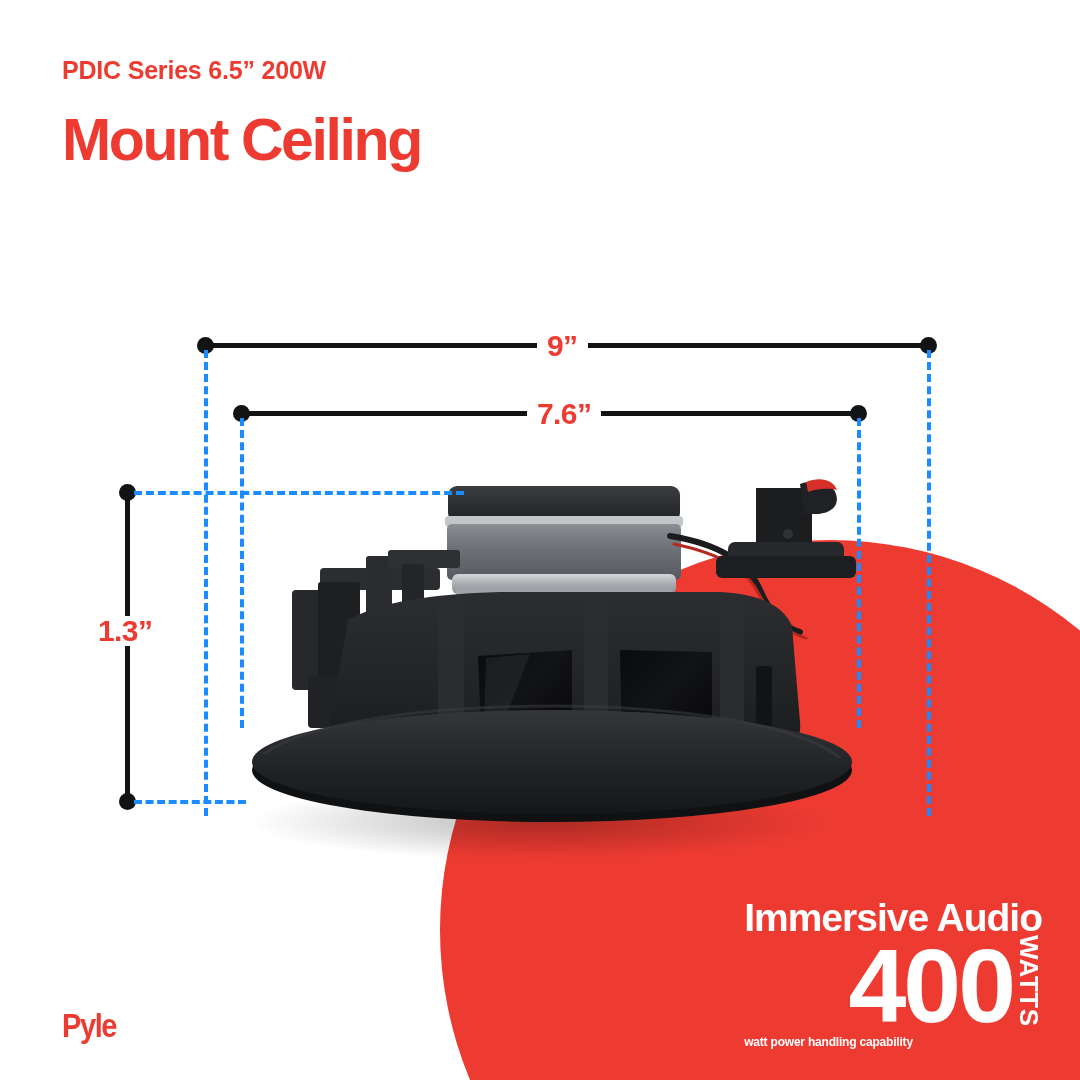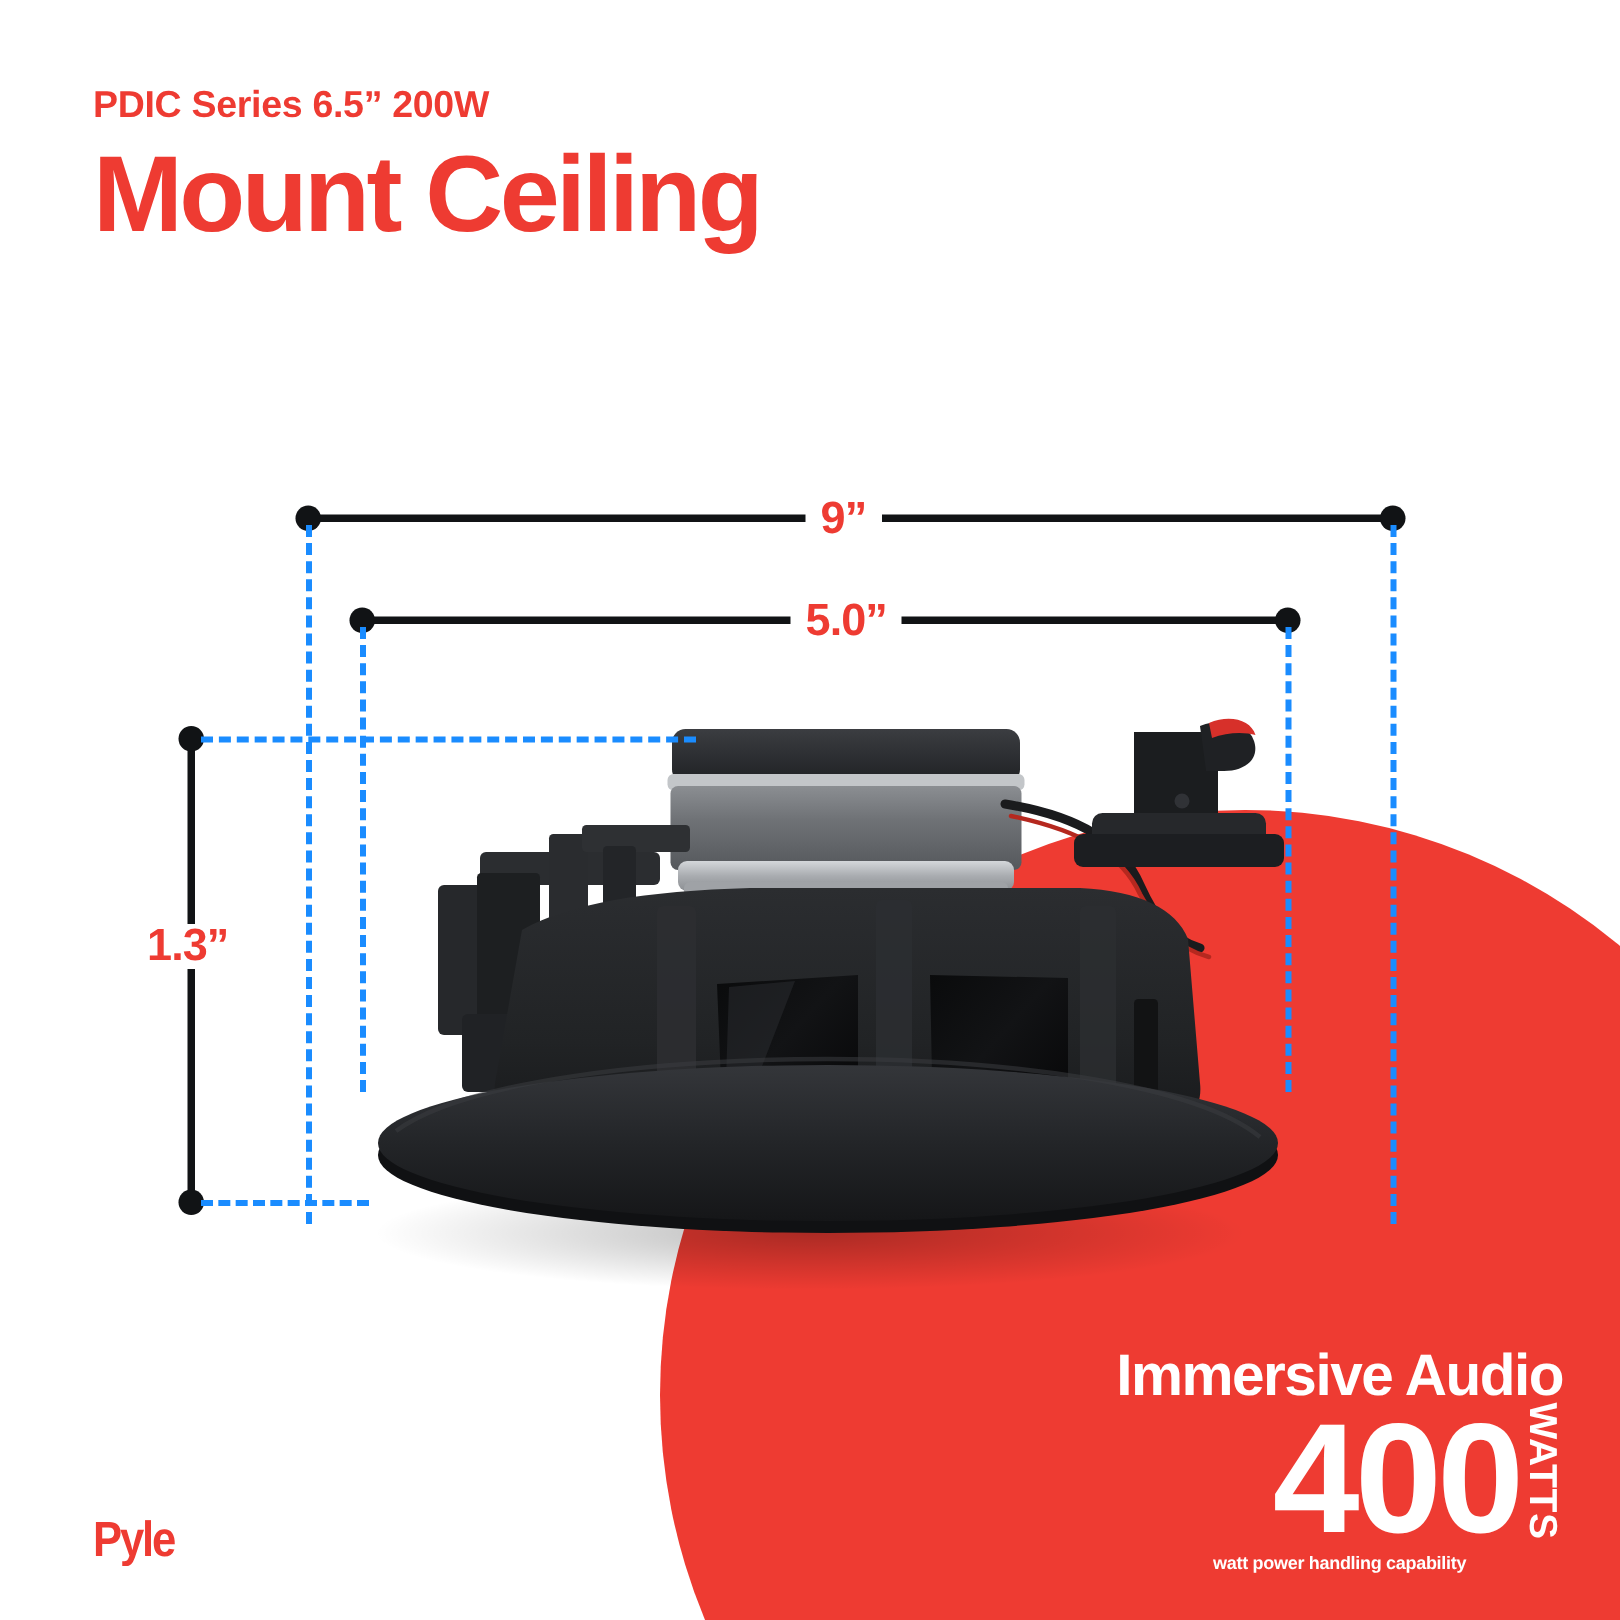--- a/index.html
+++ b/index.html
@@ -48,25 +48,25 @@
   .eyebrow {
     color: #ee3b32;
     font-size: 25px;
     font-weight: 700;
     letter-spacing: -0.2px;
     line-height: 1;
     white-space: nowrap;
   }
   .headline {
     color: #ee3b32;
-    font-size: 72px;
+    font-size: 59px;
     font-weight: 700;
     line-height: 0.94;
     letter-spacing: -2.4px;
-    margin-top: 14px;
+    margin-top: 30px;
     white-space: nowrap;
   }
   .headline .l2 { display: block; }
 
   
   .dims { position: absolute; inset: 0; z-index: 7; }
 
   .dim-label {
     position: absolute;
     color: #ee3b32;
@@ -123,21 +123,21 @@
     z-index: 5;
   }
   .speaker svg { display: block; width: 100%; height: 100%; overflow: visible; }
 
   
   .callout {
     position: absolute;
     right: 38px;
     bottom: 32px;
     z-index: 8;
-    text-align: center;
+    text-align: left;
     color: #ffffff;
   }
   .callout-title {
     font-size: 39px;
     font-weight: 700;
     letter-spacing: -1px;
     line-height: 1;
     white-space: nowrap;
   }
   .callout-mid {
@@ -301,21 +301,21 @@
     <div class="dim-line-h" style="left:209px; top:343px; width:724px;"></div>
     <div class="dim-dot" style="left:197px; top:337px;"></div>
     <div class="dim-dot" style="left:920px; top:337px;"></div>
     <div class="dim-label dim-label-w9">9”</div>
     <div class="ext-v" style="left:204px; top:350px; height:466px;"></div>
     <div class="ext-v" style="left:927px; top:350px; height:466px;"></div>
 
     <div class="dim-line-h" style="left:245px; top:411px; width:618px;"></div>
     <div class="dim-dot" style="left:233px; top:405px;"></div>
     <div class="dim-dot" style="left:850px; top:405px;"></div>
-    <div class="dim-label dim-label-w76">5.0”</div>
+    <div class="dim-label dim-label-w76">7.6”</div>
     <div class="ext-v" style="left:240px; top:418px; height:310px;"></div>
     <div class="ext-v" style="left:857px; top:418px; height:310px;"></div>
 
     <div class="dim-line-v" style="left:125px; top:498px; width:5px; height:305px;"></div>
     <div class="dim-dot" style="left:119px; top:484px;"></div>
     <div class="dim-dot" style="left:119px; top:793px;"></div>
     <div class="dim-label dim-label-h31">1.3”</div>
     <div class="ext-h" style="left:134px; top:491px; width:330px;"></div>
     <div class="ext-h" style="left:134px; top:800px; width:112px;"></div>
   </div>

